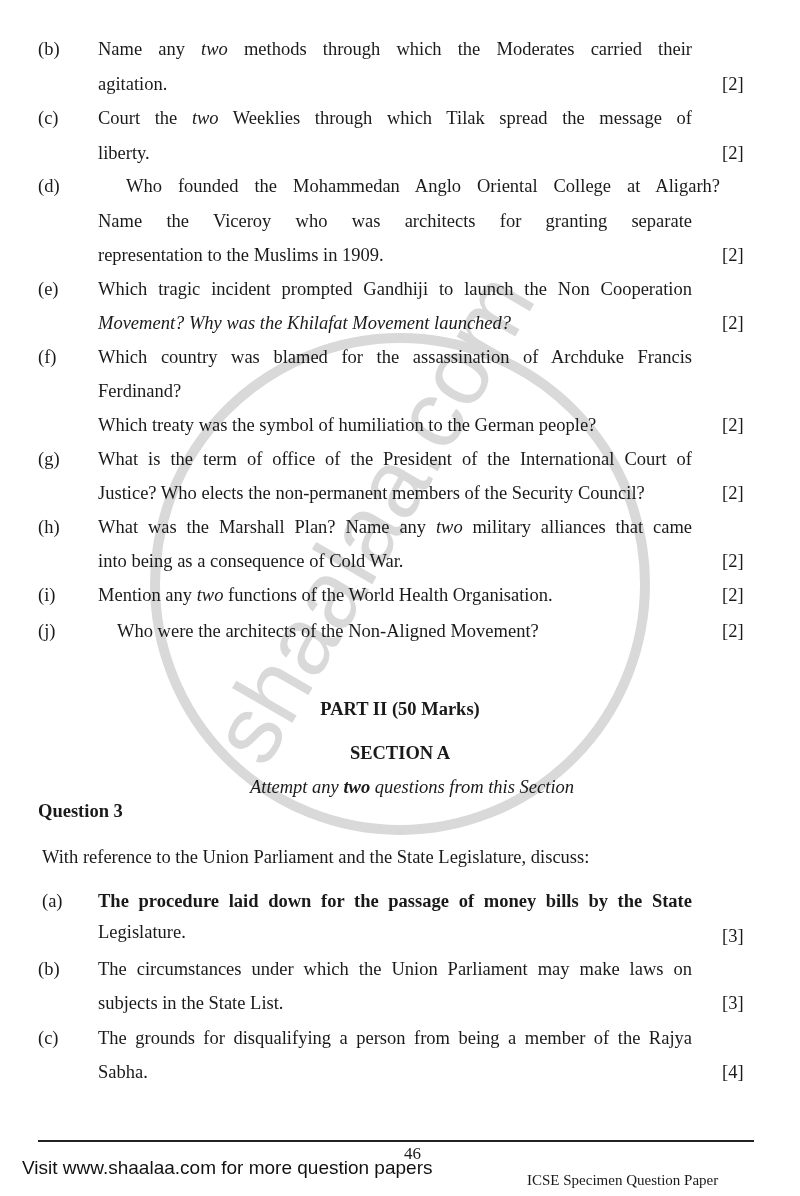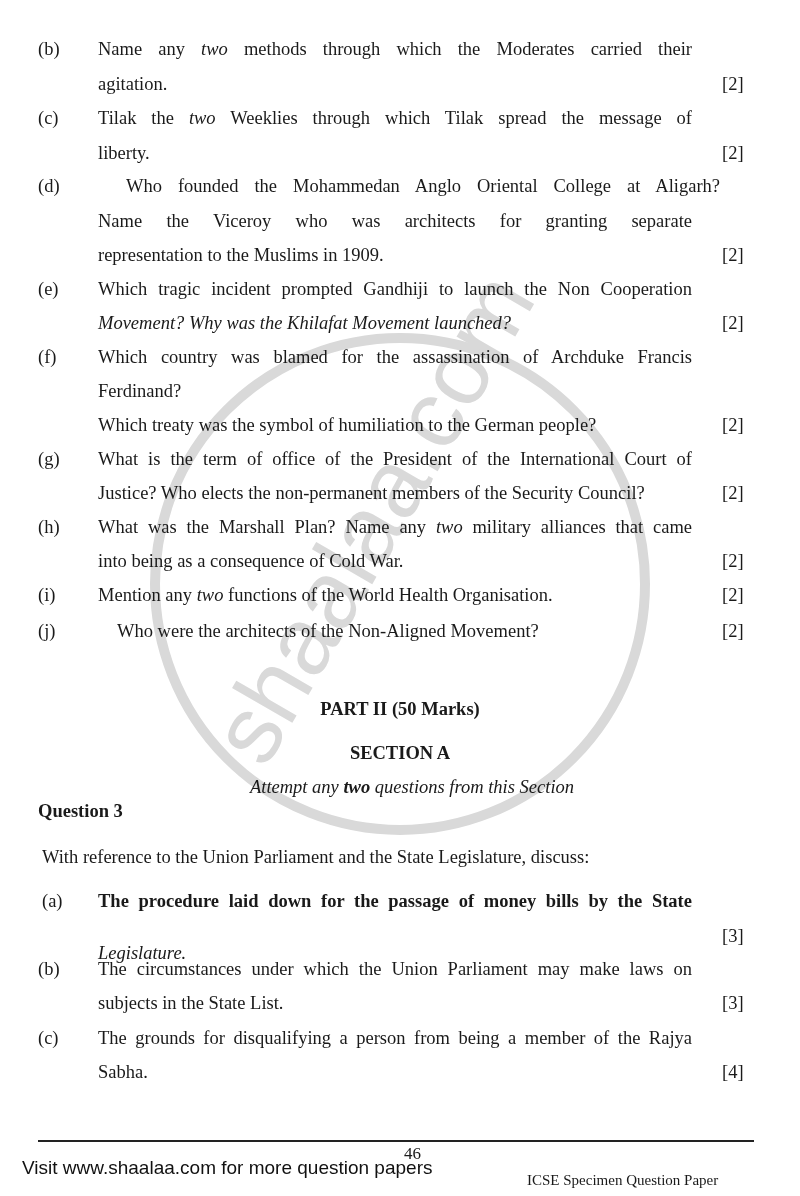--- a/index.html
+++ b/index.html
@@ -30,21 +30,21 @@
     <ellipse cx="400" cy="584" rx="245" ry="246" fill="none" stroke="#d9d9d9" stroke-width="10"></ellipse>
     <text x="0" y="0" font-family="Liberation Sans, DejaVu Sans, sans-serif" font-size="96" fill="#d9d9d9" transform="translate(265,770) rotate(-60)">shaalaa.com</text>
   </svg>
 
   <div class="content" id="content">
       <div class="line lbl" style="top: 38px;">(b)</div>
       <div class="line txt j" style="top: 38px;"><span>Name any </span><span class="ital">two</span><span> methods through which the Moderates carried their</span></div>
       <div class="line txt" style="top: 73px;"><span>agitation.</span></div>
       <div class="line mark" style="top: 73px;">[2]</div>
       <div class="line lbl" style="top: 107px;">(c)</div>
-      <div class="line txt j" style="top: 107px;"><span>Tilak the </span><span class="ital">two</span><span> Weeklies through which Tilak spread the message of</span></div>
+      <div class="line txt j" style="top: 107px;"><span>Court the </span><span class="ital">two</span><span> Weeklies through which Tilak spread the message of</span></div>
       <div class="line txt" style="top: 142px;"><span>liberty.</span></div>
       <div class="line mark" style="top: 142px;">[2]</div>
       <div class="line lbl" style="top: 175px;">(d)</div>
       <div class="line txt j" style="top: 175px; margin-left: 28px;"><span>Who founded the Mohammedan Anglo Oriental College at Aligarh?</span></div>
       <div class="line txt j" style="top: 210px;"><span>Name the Viceroy who was architects for granting separate</span></div>
       <div class="line txt" style="top: 244px;"><span>representation to the Muslims in 1909.</span></div>
       <div class="line mark" style="top: 244px;">[2]</div>
       <div class="line lbl" style="top: 278px;">(e)</div>
       <div class="line txt j" style="top: 278px;"><span>Which tragic incident prompted Gandhiji to launch the Non Cooperation</span></div>
       <div class="line txt" style="top: 312px; font-style: italic;"><span>Movement? Why was the Khilafat Movement launched?</span></div>
@@ -68,21 +68,21 @@
       <div class="line lbl" style="top: 620px;">(j)</div>
       <div class="line txt" style="top: 620px; margin-left: 19px;"><span>Who were the architects of the Non-Aligned Movement?</span></div>
       <div class="line mark" style="top: 620px;">[2]</div>
       <div class="line center bold" style="top: 698px;">PART II (50 Marks)</div>
       <div class="line center bold" style="top: 742px;">SECTION A</div>
       <div class="line center ital" style="top: 776px; padding-left: 12px;">Attempt any <b>two</b> questions from this Section</div>
       <div class="line lbl bold" style="top: 800px;">Question 3</div>
       <div class="line lbl" style="top: 846px; left: 42px;">With reference to the Union Parliament and the State Legislature, discuss:</div>
       <div class="line lbl" style="top: 890px; left: 42px;">(a)</div>
       <div class="line txt j" style="top: 890px; font-weight: bold;"><span>The procedure laid down for the passage of money bills by the State</span></div>
-      <div class="line txt" style="top: 942px; font-style: italic;"><span>Legislature.</span></div>
+      <div class="line txt" style="top: 921px;"><span>Legislature.</span></div>
       <div class="line mark" style="top: 925px;">[3]</div>
       <div class="line lbl" style="top: 958px;">(b)</div>
       <div class="line txt j" style="top: 958px;"><span>The circumstances under which the Union Parliament may make laws on</span></div>
       <div class="line txt" style="top: 992px;"><span>subjects in the State List.</span></div>
       <div class="line mark" style="top: 992px;">[3]</div>
       <div class="line lbl" style="top: 1027px;">(c)</div>
       <div class="line txt j" style="top: 1027px;"><span>The grounds for disqualifying a person from being a member of the Rajya</span></div>
       <div class="line txt" style="top: 1061px;"><span>Sabha.</span></div>
       <div class="line mark" style="top: 1061px;">[4]</div>
     </div>

